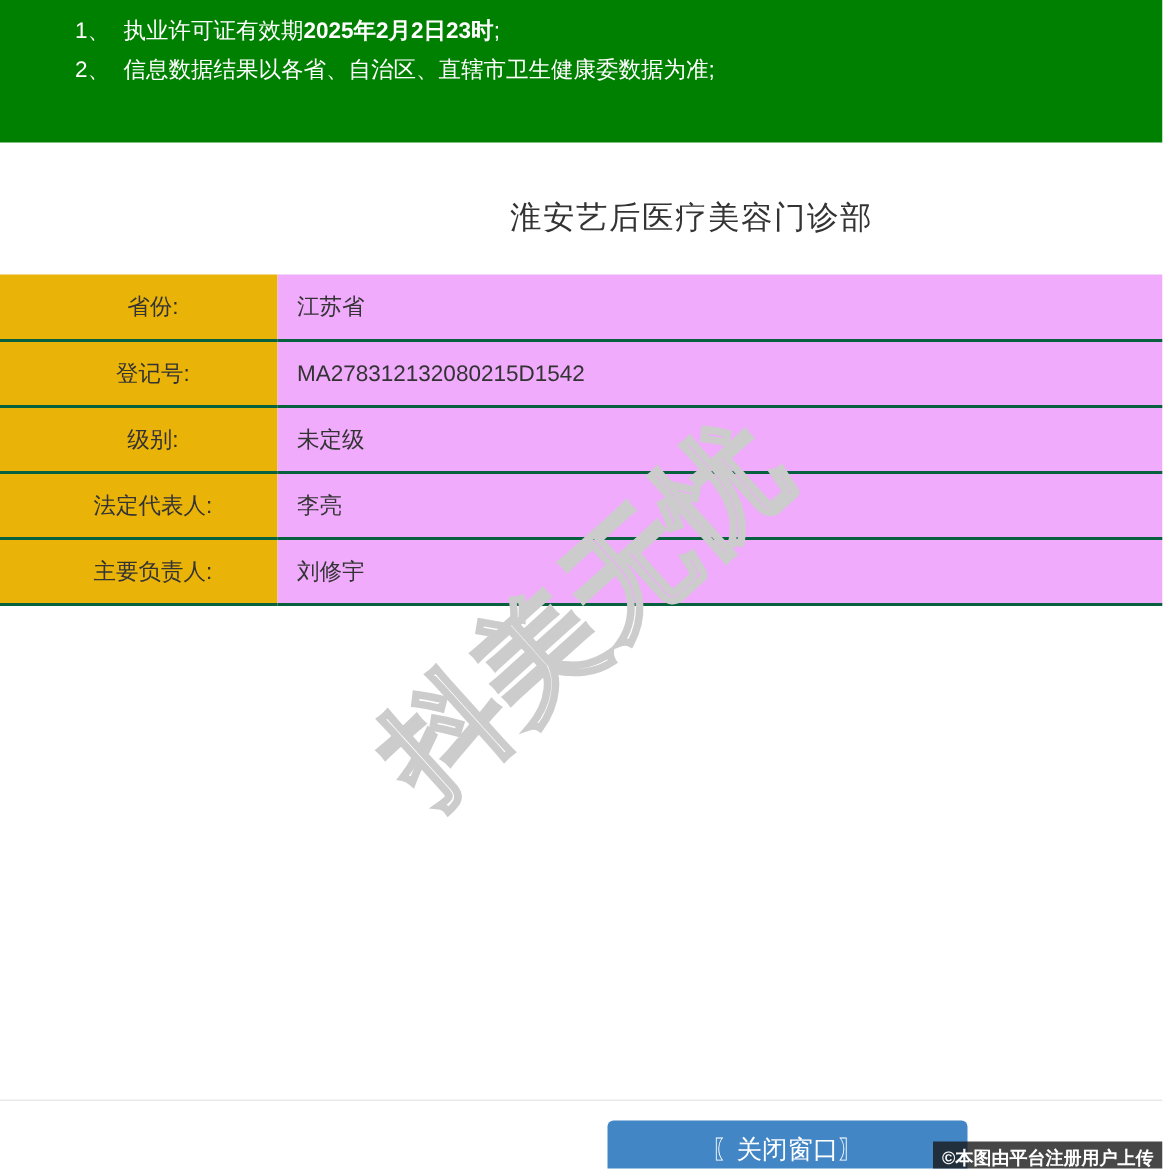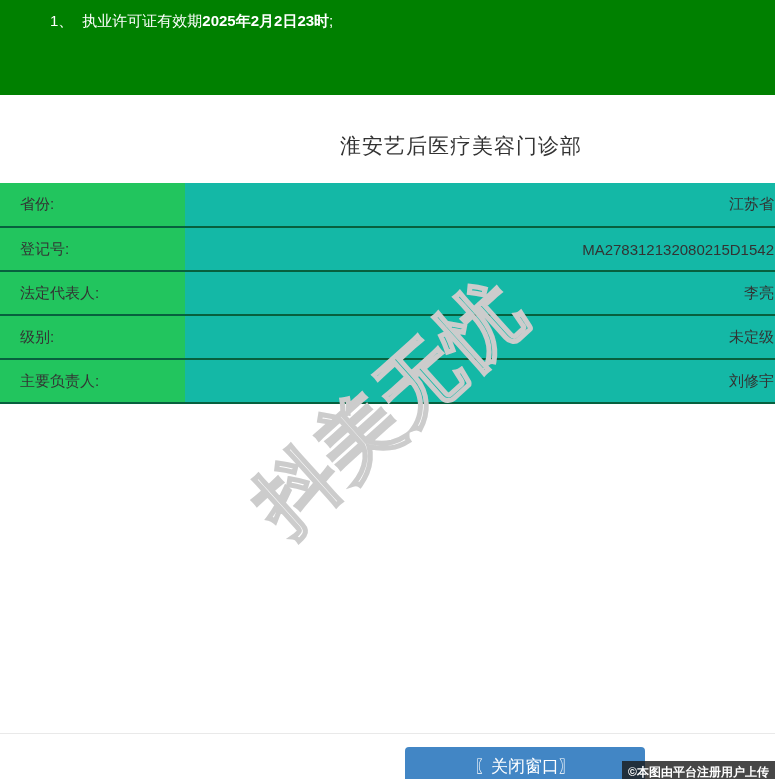--- a/index.html
+++ b/index.html
@@ -45,23 +45,24 @@
     height: 44px;
     border-bottom: 2px solid #07603e;
     font-size: 15px;
     color: #333333;
     vertical-align: middle;
     white-space: nowrap;
   }
   td.cell-label {
     width: 185px;
     padding-left: 20px;
-    background: #22c55e;
+    background: #eab308;
+    text-align: center;
   }
-  td.cell-value { padding-left: 13px; background: #14b8a6; text-align: right; }
+  td.cell-value { padding-left: 13px; background: #f0abfc; }
   
   .watermark {
     position: absolute;
     left: 225px; top: 362px;
     width: 336px; height: 86px;
     line-height: 86px;
     font-size: 80px;
     font-weight: bold;
     letter-spacing: 2px;
     color: transparent;
@@ -105,41 +106,44 @@
     z-index: 7;
   }
 </style>
 </head>
 <body>
 
 <div class="banner">
   <div class="notice-line">
     <span class="notice-num">1、</span><span>执业许可证有效期</span><span class="notice-bold">2025年2月2日23时</span><span>;</span>
   </div>
+  <div class="notice-line">
+    <span class="notice-num">2、</span><span>信息数据结果以各省、自治区、直辖市卫生健康委数据为准;</span><span class="notice-bold"></span><span></span>
+  </div>
 </div>
 
 <div class="page-title">淮安艺后医疗美容门诊部</div>
 
 <table class="info-table">
   <tbody>
     <tr>
       <td class="cell-label">省份:</td>
       <td class="cell-value">江苏省</td>
     </tr>
     <tr>
       <td class="cell-label">登记号:</td>
       <td class="cell-value">MA278312132080215D1542</td>
     </tr>
     <tr>
+      <td class="cell-label">级别:</td>
+      <td class="cell-value">未定级</td>
+    </tr>
+    <tr>
       <td class="cell-label">法定代表人:</td>
       <td class="cell-value">李亮</td>
-    </tr>
-    <tr>
-      <td class="cell-label">级别:</td>
-      <td class="cell-value">未定级</td>
     </tr>
     <tr>
       <td class="cell-label">主要负责人:</td>
       <td class="cell-value">刘修宇</td>
     </tr>
   </tbody>
 </table>
 
 <div class="watermark">抖美无忧</div>
 

